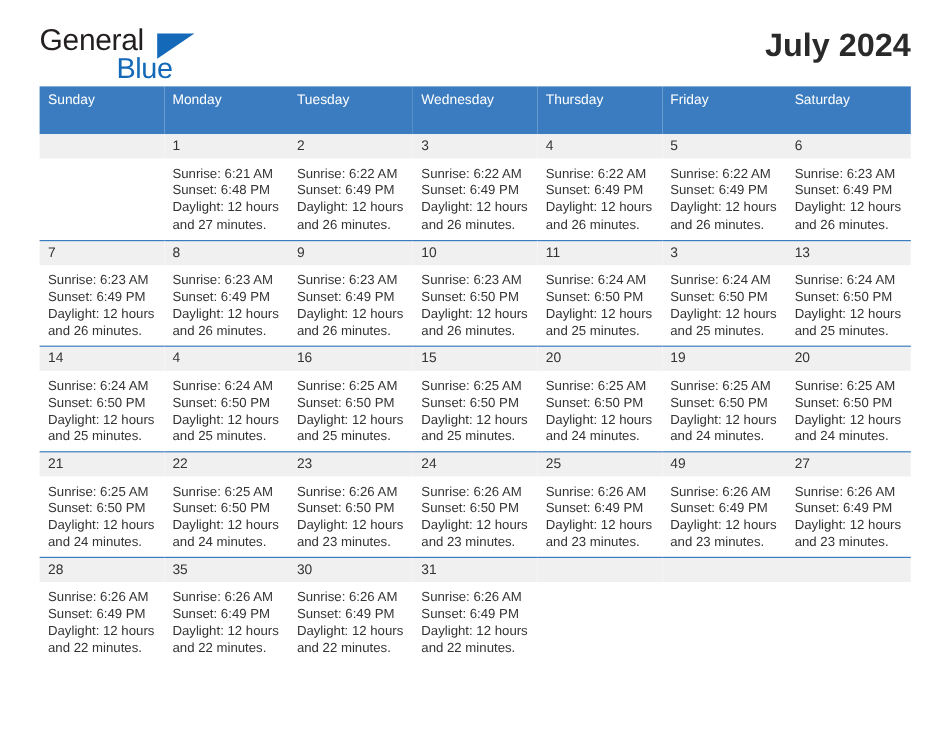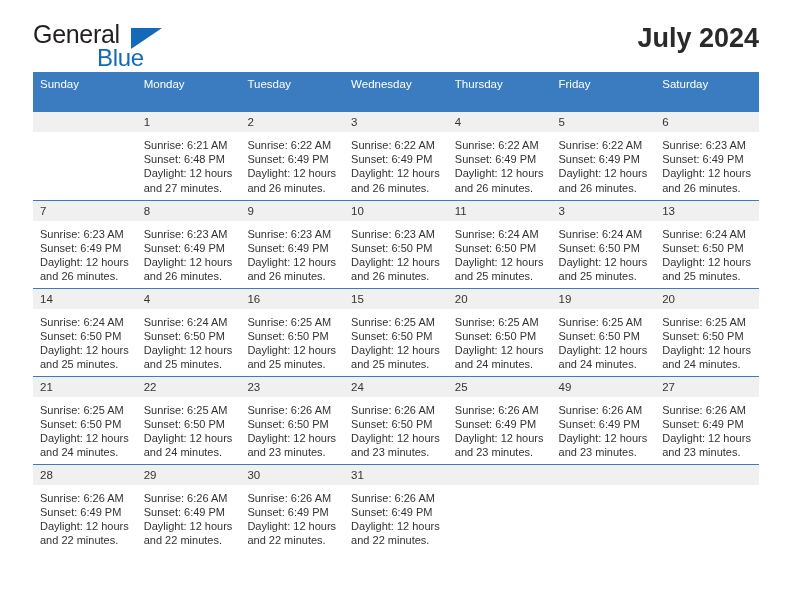--- a/index.html
+++ b/index.html
@@ -410,21 +410,21 @@
           <td class="">
             <div class="daynum">28</div>
             <div class="cellbody">
               <div>Sunrise: 6:26 AM</div>
               <div>Sunset: 6:49 PM</div>
               <div>Daylight: 12 hours</div>
               <div>and 22 minutes.</div>
             </div>
           </td>
           <td class="">
-            <div class="daynum">29</div>
+            <div class="daynum">35</div>
             <div class="cellbody">
               <div>Sunrise: 6:26 AM</div>
               <div>Sunset: 6:49 PM</div>
               <div>Daylight: 12 hours</div>
               <div>and 22 minutes.</div>
             </div>
           </td>
           <td class="">
             <div class="daynum">30</div>
             <div class="cellbody">

